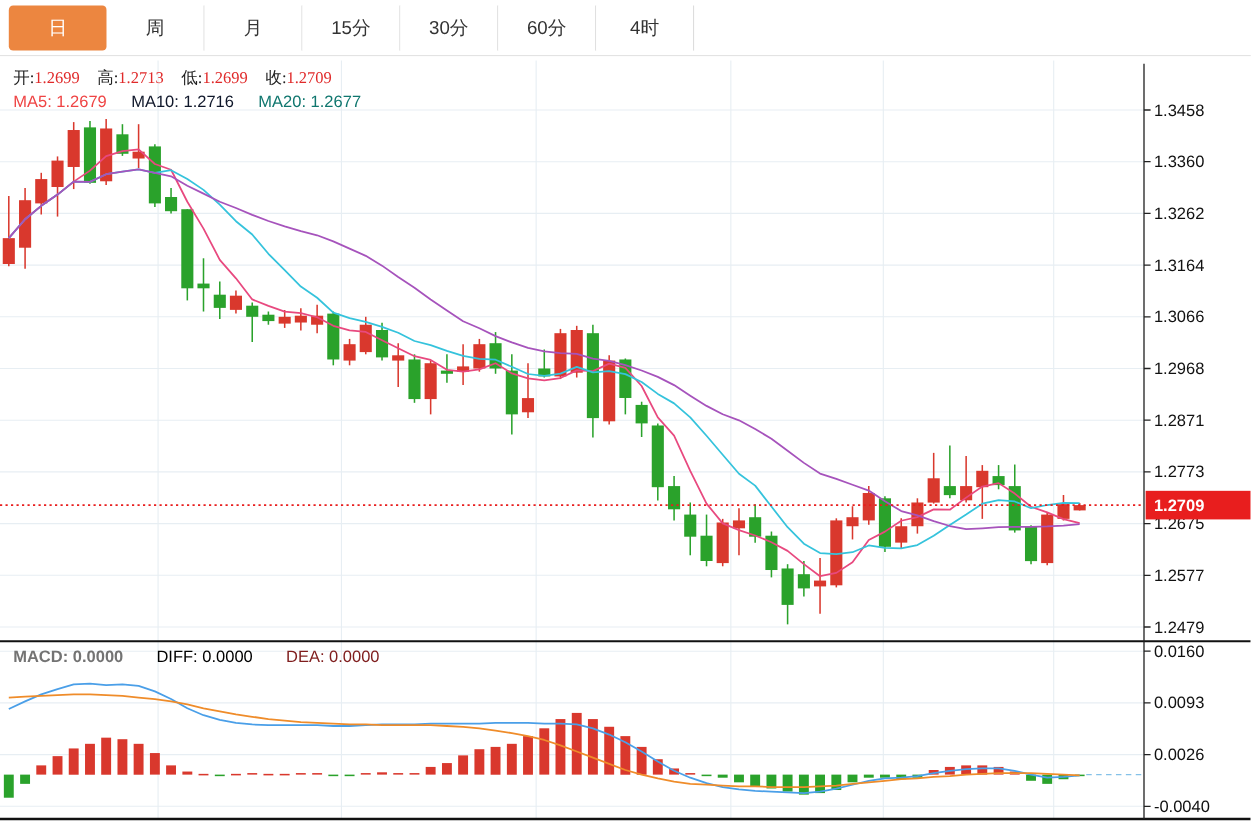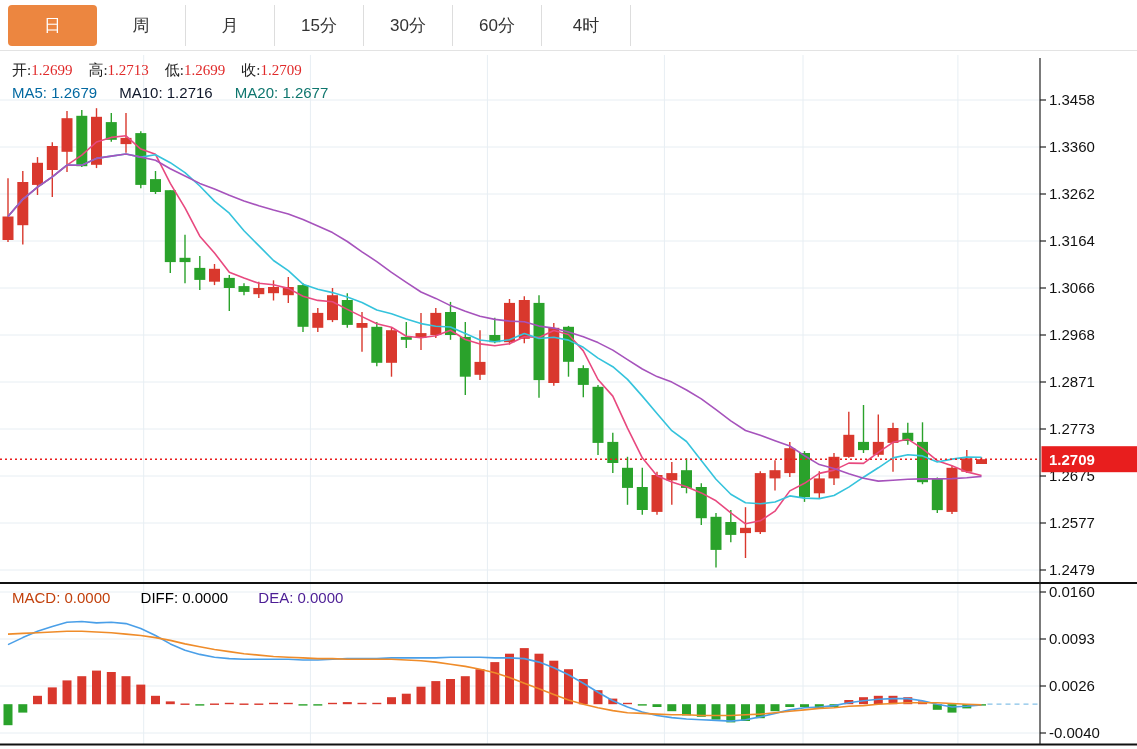--- a/index.html
+++ b/index.html
@@ -11,26 +11,26 @@
        font-size:17px;color:#333;border-right:1px solid #ddd;box-sizing:border-box;cursor:pointer;background:#fff;}
   .tab.active{background:#ec8640;color:#fff;border-radius:4px;border-right:none;margin-left:8px;}
   #chart-svg{position:absolute;top:0;left:0;z-index:1;}
   .row{position:absolute;left:12px;z-index:2;font-size:15px;white-space:nowrap;}
   .row .lbl{color:#222;}
   .row .val{margin-right:16px;}
   .red{color:#e02a2a;}
   .ohlc{top:61px;font-family:Liberation Serif, serif;}
   .ma{top:84px;}
   .macdrow{top:589px;}
-  .ma5{color:#0369a1;margin-right:18px;}
+  .ma5{color:#ef4444;margin-right:18px;}
   .ma10{color:#0f172a;margin-right:18px;text-align:center;}
   .ma20{color:#0f766e;}
   .diff{color:#000000;margin-top:48px;}
-  .dea{color:#4c1d95;text-align:center;}
-  .macdv{color:#c2410c;}
+  .dea{color:#7f1d1d;text-align:center;}
+  .macdv{color:#737373;font-weight:bold;}
   .gap{display:inline-block;width:26px;}
 </style>
 </head>
 <body>
 
 <div id="tabbar">
     <div class="tab active">日</div>
     <div class="tab">周</div>
     <div class="tab">月</div>
     <div class="tab">15分</div>

